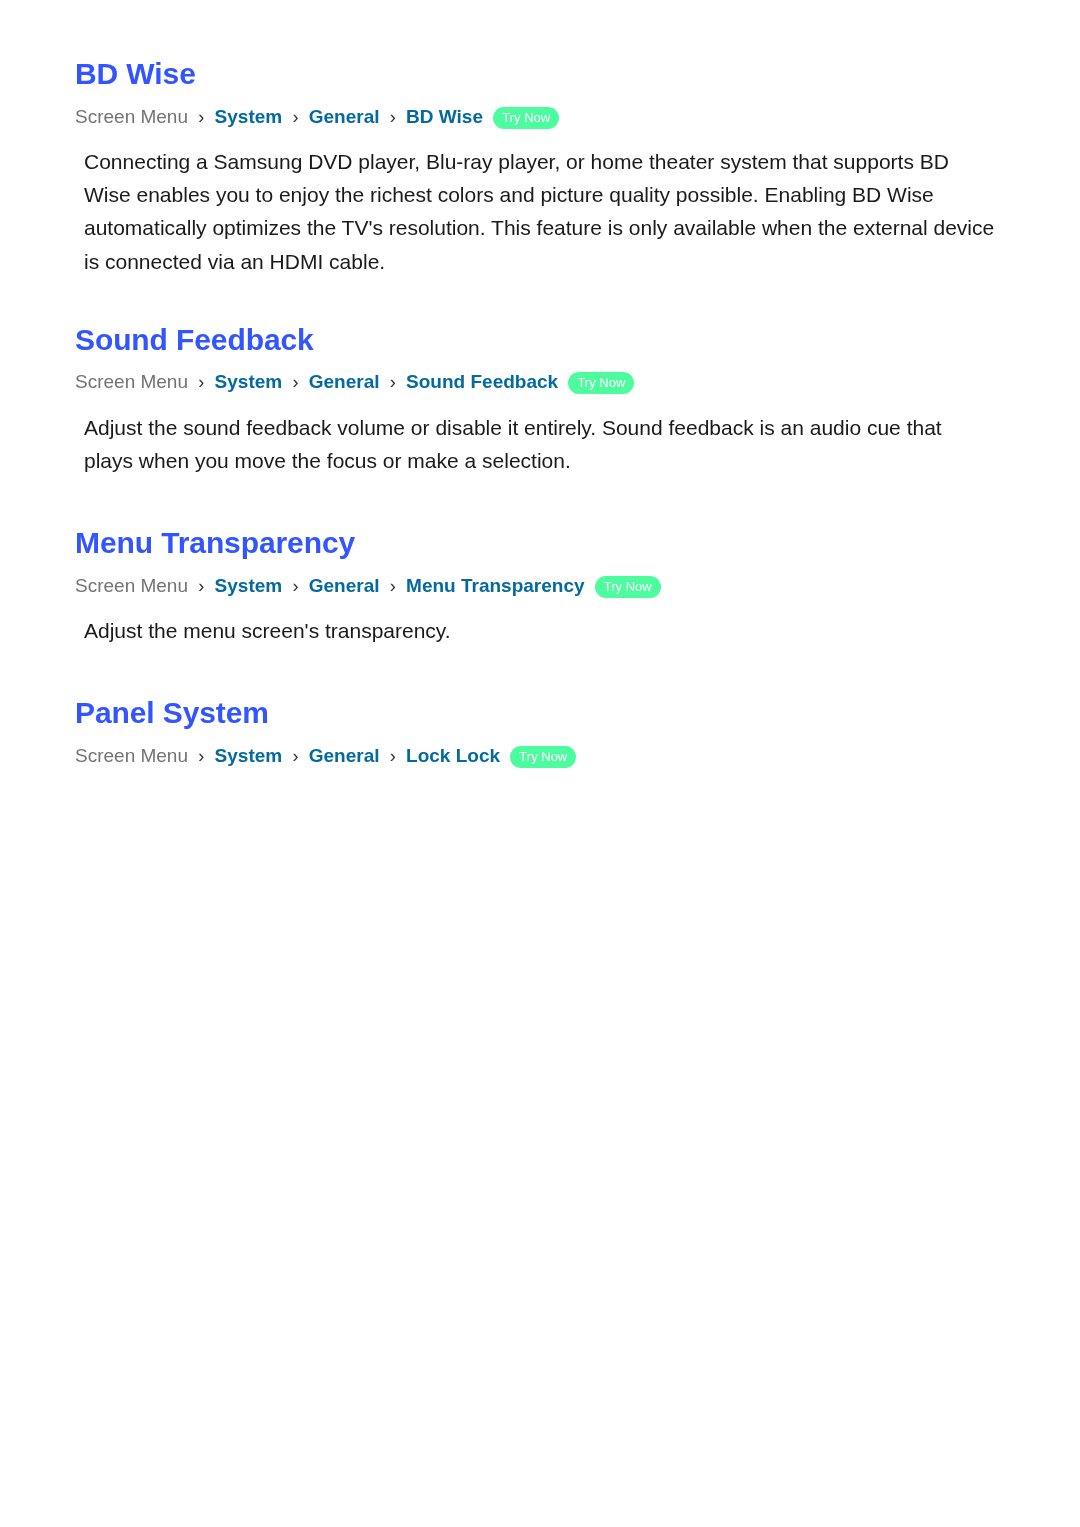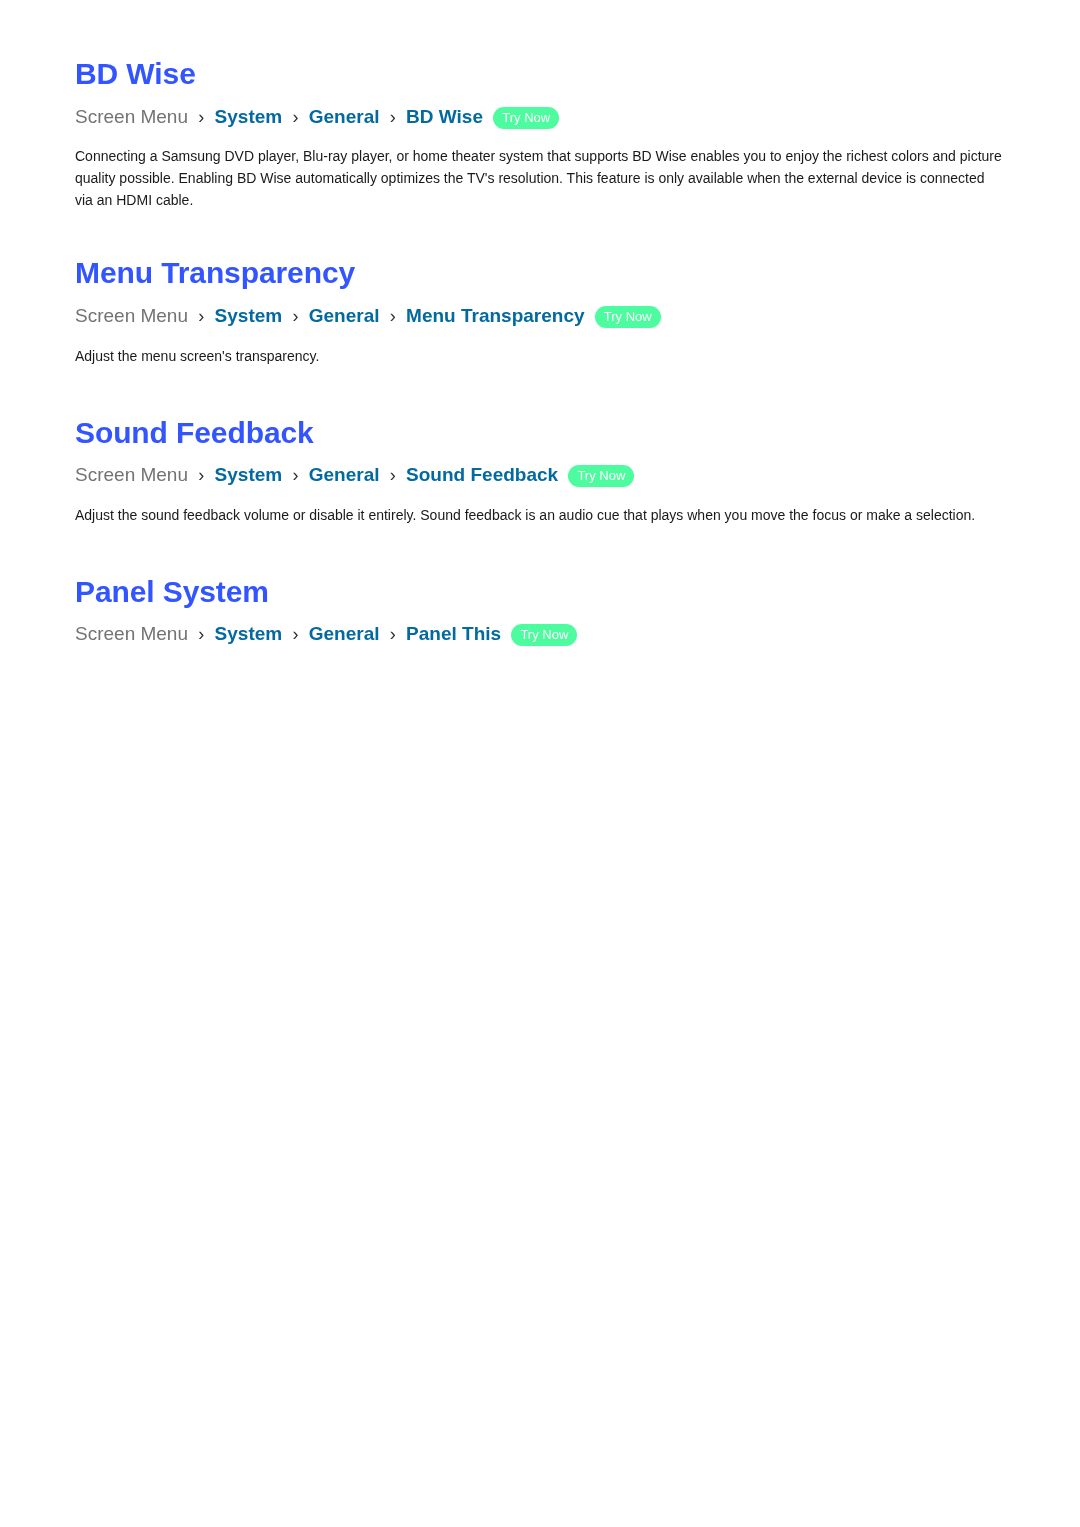--- a/index.html
+++ b/index.html
@@ -64,22 +64,22 @@
     font-size: 13px;
     line-height: 1;
     font-weight: normal;
     padding: 4px 9px 5px 9px;
     border-radius: 11px;
     margin-left: 5px;
     vertical-align: 1px;
     white-space: nowrap;
   }
   p.body-text {
-    margin: 0;
-    font-size: 14px;
+    margin: 9px;
+    font-size: 21px;
     line-height: 1.58;
     color: #1a1a1a;
     max-width: 935px;
   }
   
   .section.s-bdwise       { margin-bottom: 44px; }
   .section.s-menutrans    { margin-bottom: 48px; }
   .section.s-soundfb      { margin-bottom: 48px; }
   .section.s-menutrans h2.section-title,
   .section.s-soundfb h2.section-title,
@@ -98,57 +98,57 @@
       <span class="crumb-link">System</span>
       <span class="crumb-sep">›</span>
       <span class="crumb-link">General</span>
       <span class="crumb-sep">›</span>
       <span class="crumb-link">BD Wise</span>
       <span class="try-now">Try Now</span>
     </div>
     <p class="body-text">Connecting a Samsung DVD player, Blu-ray player, or home theater system that supports BD Wise enables you to enjoy the richest colors and picture quality possible. Enabling BD Wise automatically optimizes the TV's resolution. This feature is only available when the external device is connected via an HDMI cable.</p>
   </section>
 
+  <section class="section s-soundfb">
+    <h2 class="section-title">Sound Feedback</h2>
+    <div class="breadcrumb">
+      <span class="crumb-root">Screen Menu</span>
+      <span class="crumb-sep">›</span>
+      <span class="crumb-link">System</span>
+      <span class="crumb-sep">›</span>
+      <span class="crumb-link">General</span>
+      <span class="crumb-sep">›</span>
+      <span class="crumb-link">Sound Feedback</span>
+      <span class="try-now">Try Now</span>
+    </div>
+    <p class="body-text">Adjust the sound feedback volume or disable it entirely. Sound feedback is an audio cue that plays when you move the focus or make a selection.</p>
+  </section>
+
   <section class="section s-menutrans">
     <h2 class="section-title">Menu Transparency</h2>
     <div class="breadcrumb">
       <span class="crumb-root">Screen Menu</span>
       <span class="crumb-sep">›</span>
       <span class="crumb-link">System</span>
       <span class="crumb-sep">›</span>
       <span class="crumb-link">General</span>
       <span class="crumb-sep">›</span>
       <span class="crumb-link">Menu Transparency</span>
       <span class="try-now">Try Now</span>
     </div>
     <p class="body-text">Adjust the menu screen's transparency.</p>
   </section>
 
-  <section class="section s-soundfb">
-    <h2 class="section-title">Sound Feedback</h2>
-    <div class="breadcrumb">
-      <span class="crumb-root">Screen Menu</span>
-      <span class="crumb-sep">›</span>
-      <span class="crumb-link">System</span>
-      <span class="crumb-sep">›</span>
-      <span class="crumb-link">General</span>
-      <span class="crumb-sep">›</span>
-      <span class="crumb-link">Sound Feedback</span>
-      <span class="try-now">Try Now</span>
-    </div>
-    <p class="body-text">Adjust the sound feedback volume or disable it entirely. Sound feedback is an audio cue that plays when you move the focus or make a selection.</p>
-  </section>
-
   <section class="section s-panellock">
     <h2 class="section-title">Panel System</h2>
     <div class="breadcrumb">
       <span class="crumb-root">Screen Menu</span>
       <span class="crumb-sep">›</span>
       <span class="crumb-link">System</span>
       <span class="crumb-sep">›</span>
       <span class="crumb-link">General</span>
       <span class="crumb-sep">›</span>
-      <span class="crumb-link">Panel This</span>
+      <span class="crumb-link">Lock Lock</span>
       <span class="try-now">Try Now</span>
     </div>
   </section>
 
 </div>
 
 </body></html>

